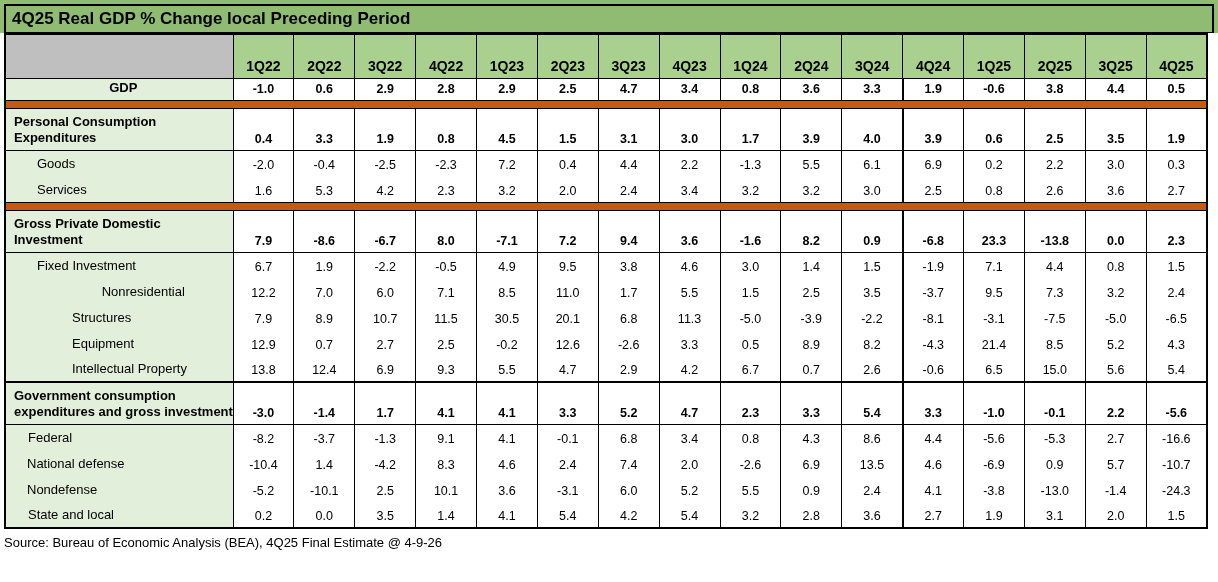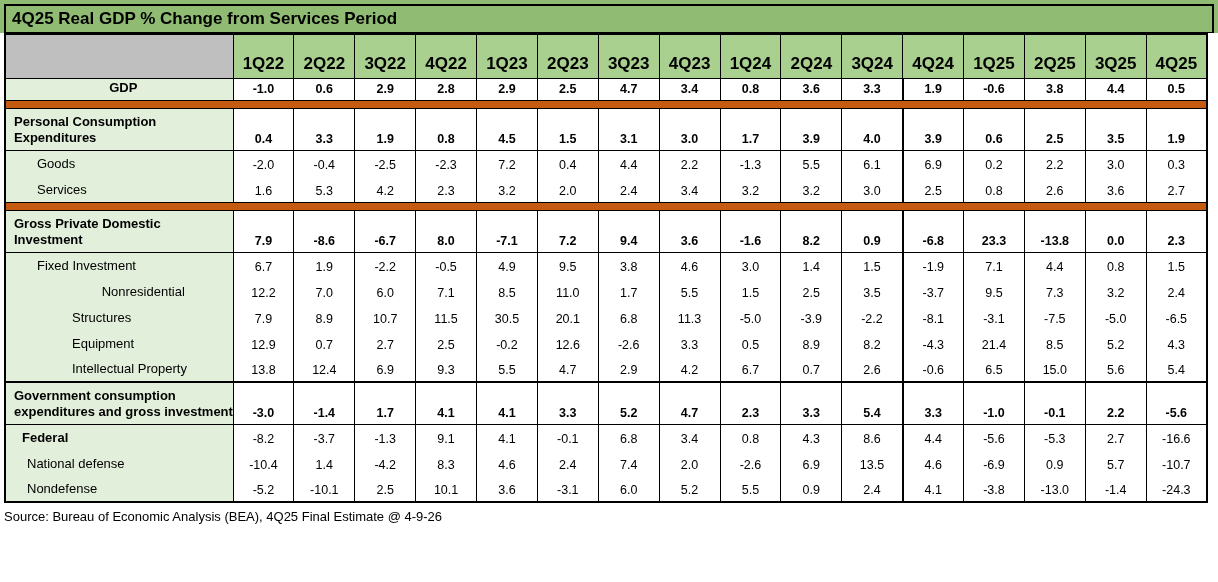--- a/index.html
+++ b/index.html
@@ -19,21 +19,21 @@
   }
   table{
     border-collapse:collapse; table-layout:fixed;
     width:1204px; margin-left:4px; border:2.5px solid var(--bd);
   }
   col.label-col{width:228px;}
   th,td{ vertical-align:bottom; overflow:hidden; white-space:nowrap; }
   
   tr.hdr th{
     height:44px; border-bottom:1.5px solid var(--bd);
-    font-size:17px; font-weight:bold; text-align:center; padding-bottom:4px;
+    font-size:14px; font-weight:bold; text-align:center; padding-bottom:4px;
   }
   tr.hdr th.corner{ background:var(--corner-bg); border-right:1.5px solid var(--bd);}
   tr.hdr th.qtr{ background:var(--header-bg); border-left:1px solid var(--bd);}
   
   td.rlabel{
     background:var(--label-bg); border-right:1.5px solid var(--bd);
     font-size:13px; padding-bottom:4px; line-height:16px;
   }
   td.val{
     border-left:1px solid var(--bd); text-align:center;
@@ -43,33 +43,33 @@
   tr.bold td, tr.underline td{border-bottom:1.5px solid var(--bd);}
   tr.sectop td{border-top:2px solid var(--bd);}
   tr.slim td{height:22px;}
   tr.norm td{height:26px;}
   tr.tall td{height:42px;}
   td.thick{border-left:2.5px solid var(--bd);}
   td.center{text-align:center;}
   
   .ind0{padding-left:8px;} .ind1{padding-left:31px;margin-top:36px;}
   .ind2{padding-left:48px;text-align:center;} .ind3{padding-left:66px;}
-  .nind1{padding-left:16px;font-weight:bold;} .nind2{padding-left:21px;}
+  .nind1{padding-left:22px;} .nind2{padding-left:21px;}
   
   tr.sep td{
     background:var(--sep-bg); height:8px; padding:0;
     border-top:1.5px solid var(--bd); border-bottom:1.5px solid var(--bd);
   }
   .source-note{ margin:6px 0 0 4px; font-size:13px; }
 </style>
 </head>
 <body>
 
 <div class="title-band">
-  <div class="title-box">4Q25 Real GDP % Change from Services Period</div>
+  <div class="title-box">4Q25 Real GDP % Change local Preceding Period</div>
 </div>
 
 <table id="gdp-table">
   <colgroup id="cg">
       <col class="label-col">
       <col>
       <col>
       <col>
       <col>
       <col>
@@ -372,16 +372,35 @@
         <td class="val">5.2</td>
         <td class="val">5.5</td>
         <td class="val">0.9</td>
         <td class="val">2.4</td>
         <td class="val thick">4.1</td>
         <td class="val">-3.8</td>
         <td class="val">-13.0</td>
         <td class="val">-1.4</td>
         <td class="val">-24.3</td>
       </tr>
+      <tr class="norm">
+        <td class="rlabel nind1">State and local</td>
+        <td class="val">0.2</td>
+        <td class="val">0.0</td>
+        <td class="val">3.5</td>
+        <td class="val">1.4</td>
+        <td class="val">4.1</td>
+        <td class="val">5.4</td>
+        <td class="val">4.2</td>
+        <td class="val">5.4</td>
+        <td class="val">3.2</td>
+        <td class="val">2.8</td>
+        <td class="val">3.6</td>
+        <td class="val thick">2.7</td>
+        <td class="val">1.9</td>
+        <td class="val">3.1</td>
+        <td class="val">2.0</td>
+        <td class="val">1.5</td>
+      </tr>
     </tbody>
 </table>
 
 <div class="source-note">Source: Bureau of Economic Analysis (BEA), 4Q25 Final Estimate @ 4-9-26</div>
 
 </body></html>

